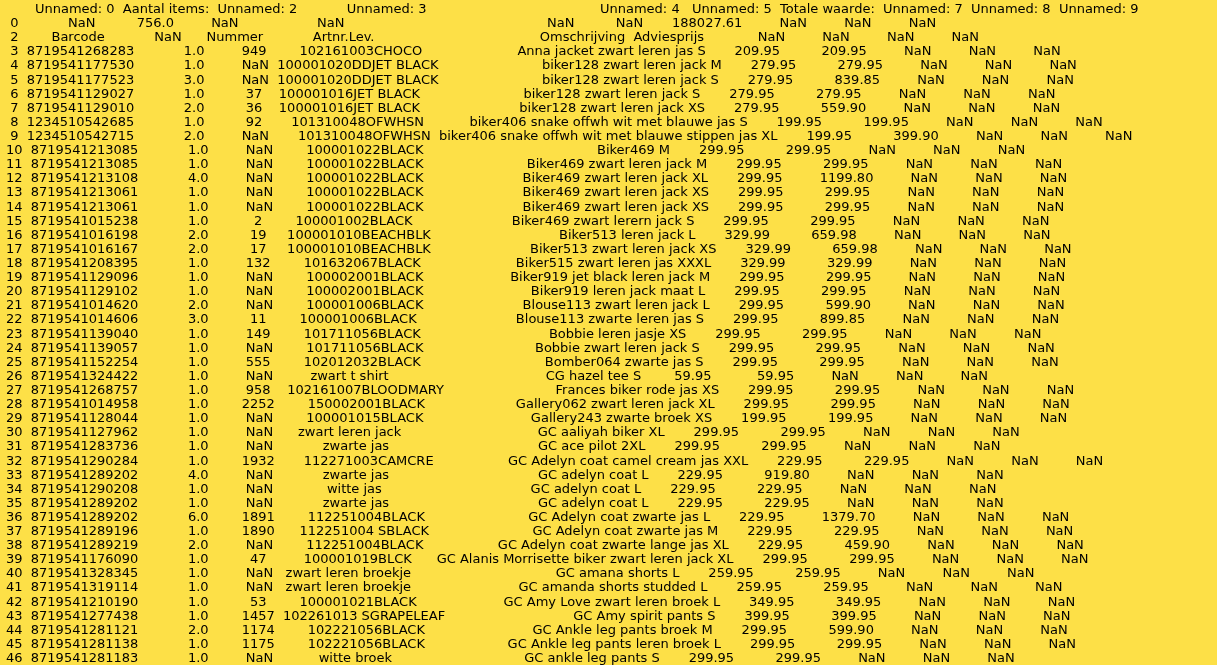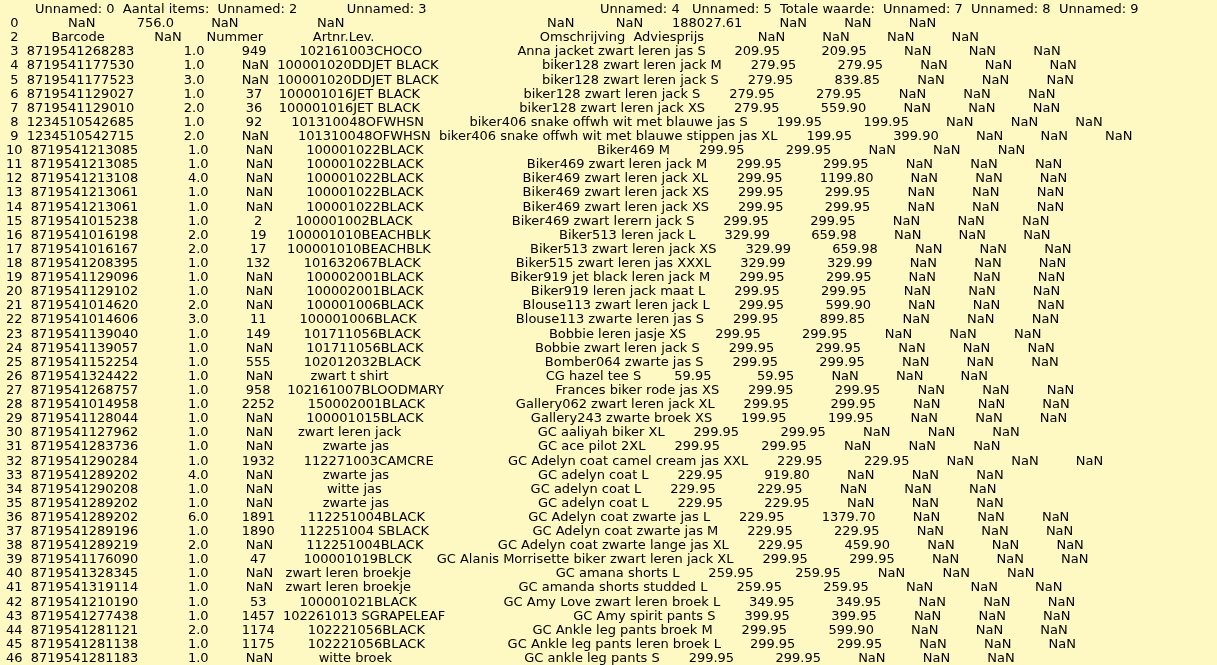--- a/index.html
+++ b/index.html
@@ -4,21 +4,21 @@
 <style>
   html, body {
     margin: 0;
     padding: 0;
     background: #ffffff;
   }
   .screen {
     position: relative;
     width: 1217px;
     height: 665px;
-    background: #fef9c3;
+    background: #fde047;
     overflow: hidden;
   }
   .table-text {
     position: absolute;
     top: 2px;
     left: 6px;
     font-family: "DejaVu Sans", sans-serif;
     font-size: 13px;
     color: #000000;
     white-space: pre;

